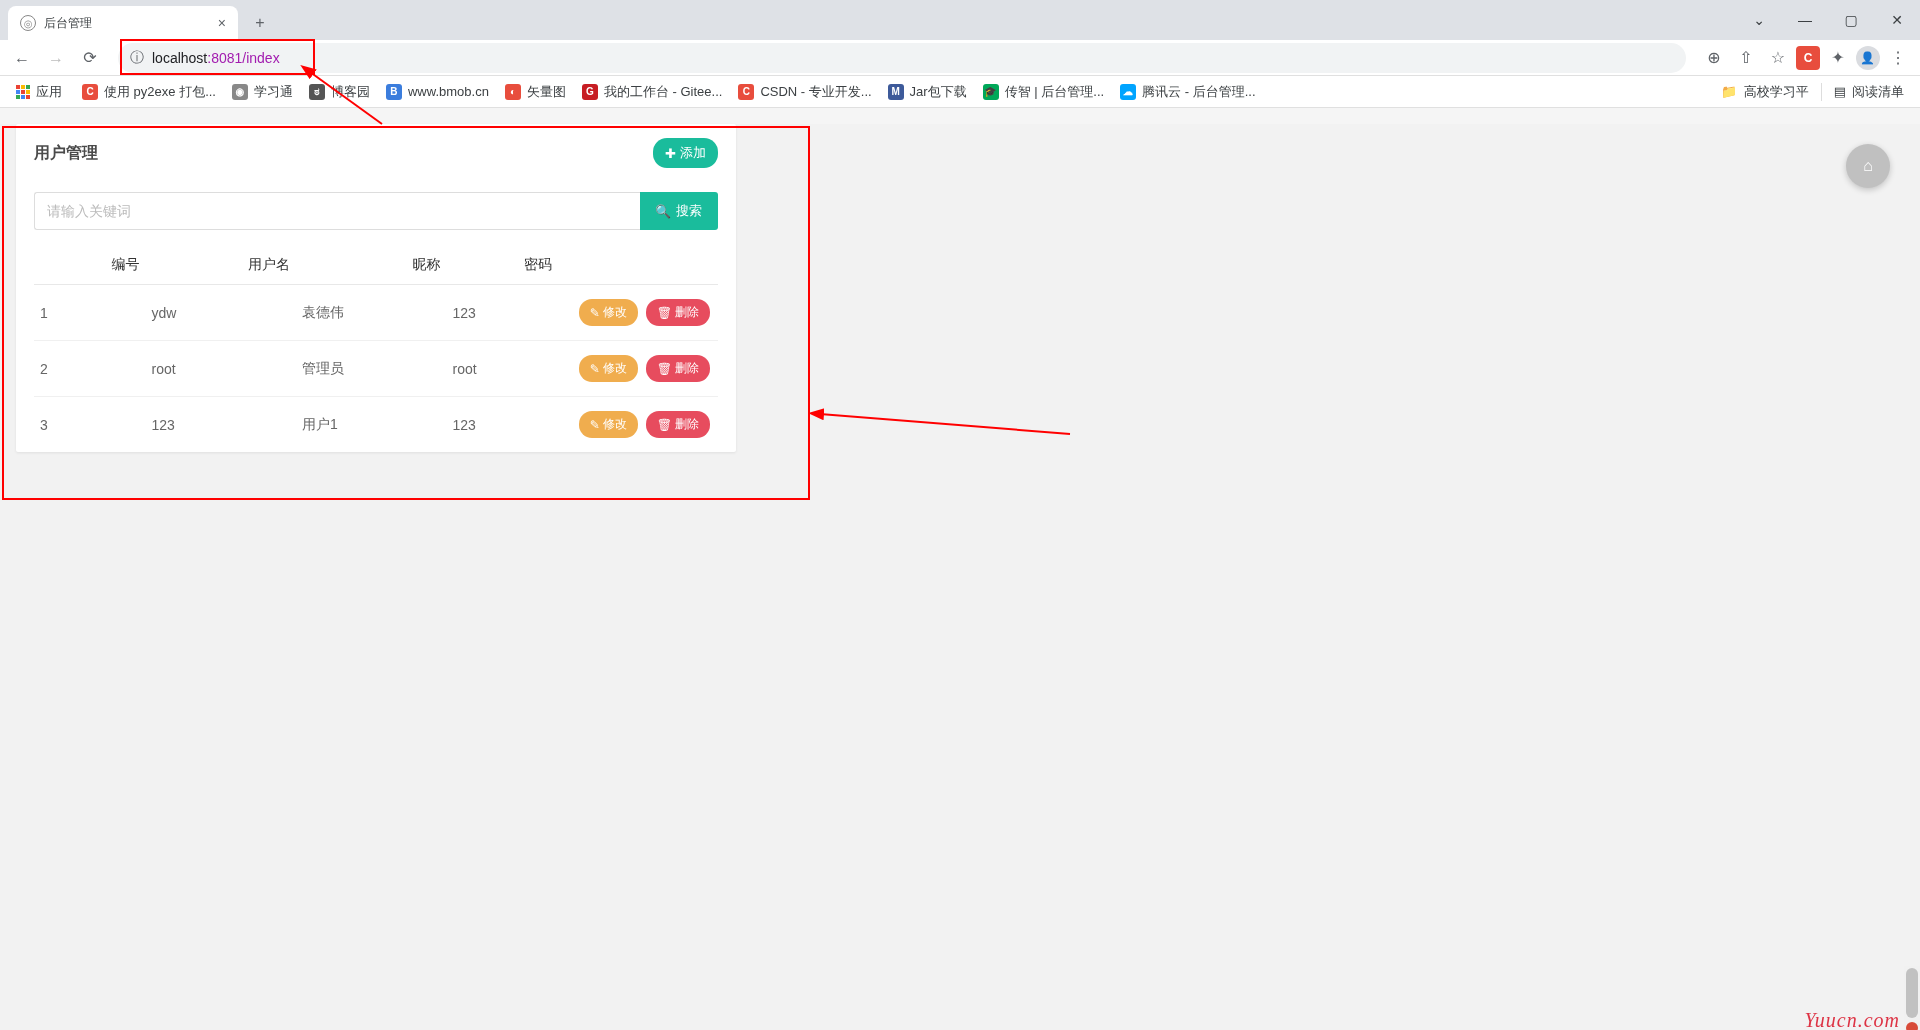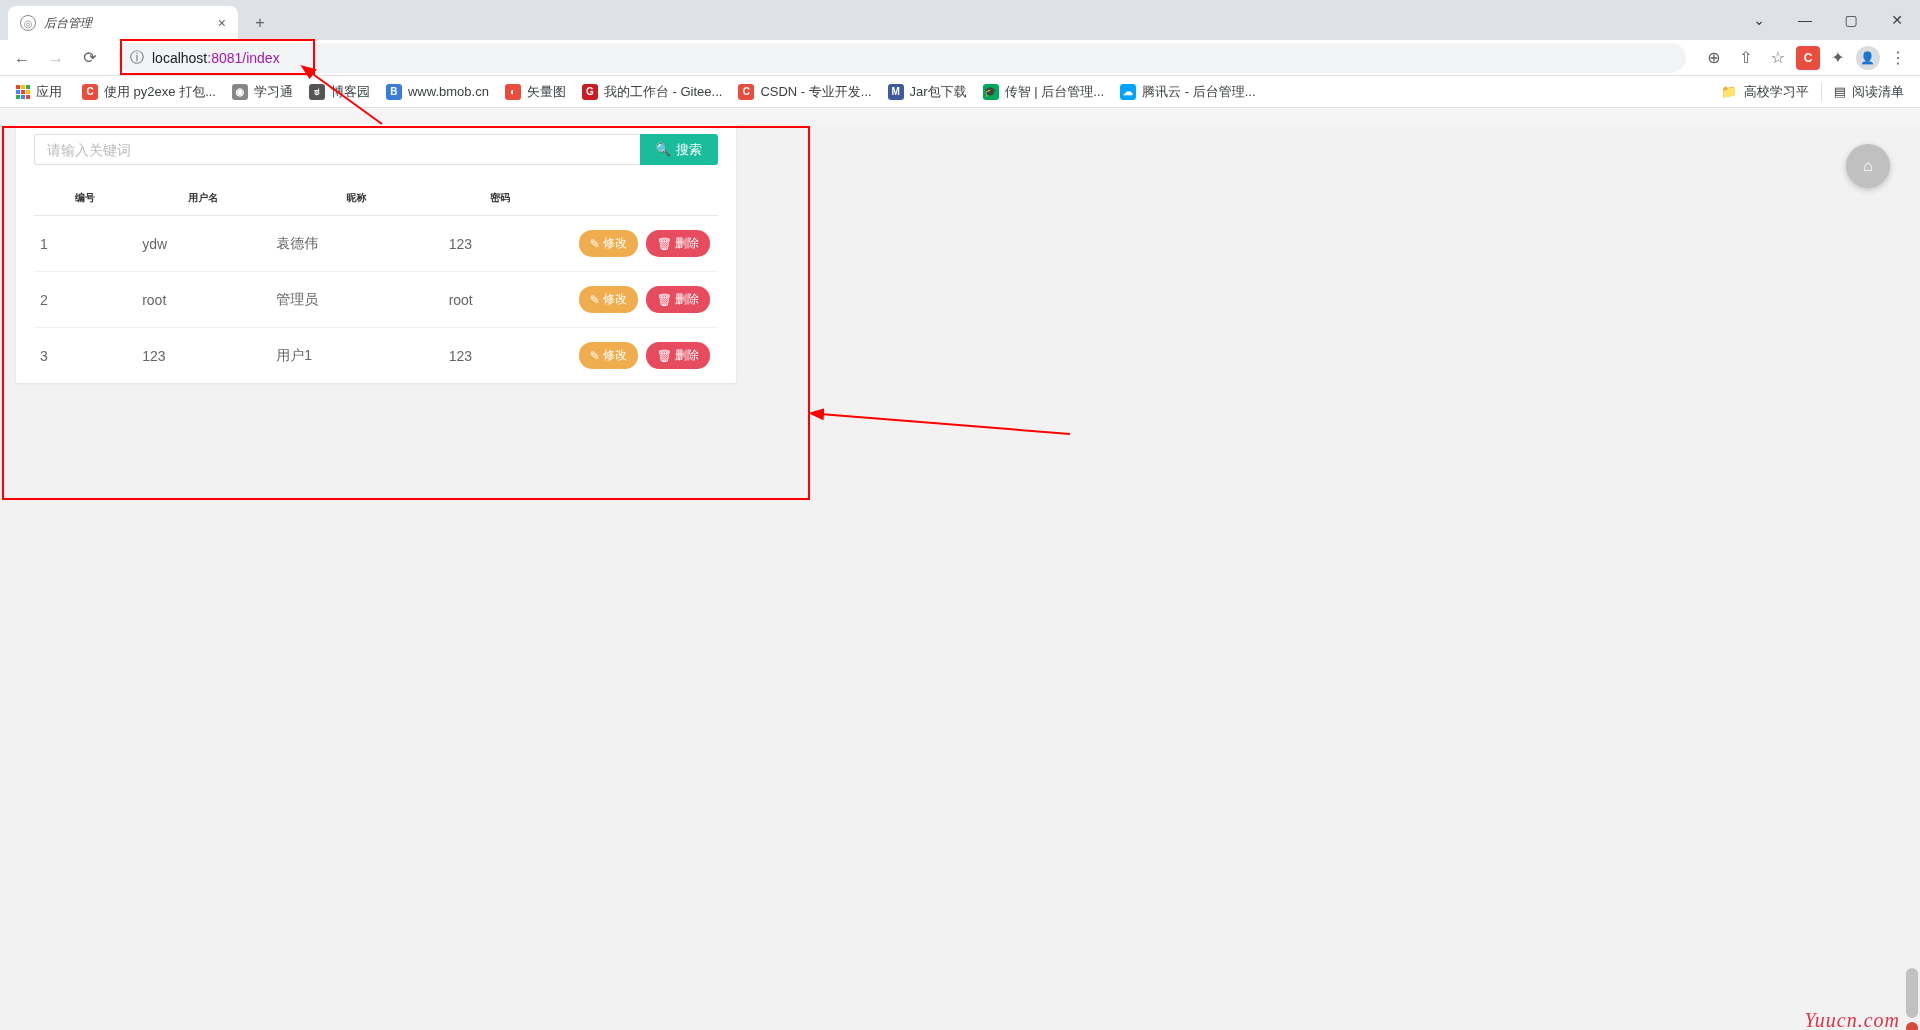--- a/index.html
+++ b/index.html
@@ -2,21 +2,21 @@
 <html><head>
   <meta charset="utf-8">
   <style>
     * { box-sizing: border-box; margin: 0; padding: 0; }
     body { font-family: "Microsoft YaHei", Arial, sans-serif; font-size: 14px; background: #f5f5f5; overflow: hidden; }
     
     
     .tab-bar { height: 40px; background: #dee1e6; display: flex; align-items: flex-end; padding-left: 8px; }
     .tab { background: #fff; height: 34px; width: 230px; border-radius: 8px 8px 0 0; display: flex; align-items: center; padding: 0 12px; gap: 8px; font-size: 12px; color: #3c4043; }
     .tab-icon { width: 16px; height: 16px; border: 1px solid #888; border-radius: 50%; display:flex; align-items:center; justify-content:center; font-size:10px; color:#888;}
-    .tab-title { flex: 1; font-style: italic; }
+    .tab-title { flex: 1; }
     .tab-close { font-size: 14px; color: #5f6368; cursor: pointer; }
     .new-tab { width: 28px; height: 28px; display: flex; align-items: center; justify-content: center; color: #5f6368; font-size: 16px; margin-left: 8px; margin-bottom: 3px; cursor: pointer; }
     .window-controls { margin-left: auto; display: flex; height: 40px; }
     .wc-btn { width: 46px; display: flex; align-items: center; justify-content: center; color: #3c4043; cursor: pointer; }
     
     .nav-bar { height: 36px; background: #fff; display: flex; align-items: center; padding: 0 8px; gap: 6px; border-bottom: 1px solid #e0e0e0; }
     .nav-btn { width: 28px; height: 28px; display: flex; align-items: center; justify-content: center; color: #5f6368; cursor: pointer; border-radius: 50%; font-size: 16px;}
     .nav-btn.disabled { color: #bdbdbd; }
     .address-bar { flex: 1; height: 30px; background: #f1f3f4; border-radius: 15px; display: flex; align-items: center; padding: 0 12px; gap: 8px; color: #202124; font-size: 14px; margin: 0 8px; position: relative; }
     .address-bar .info-icon { color: #5f6368; }
@@ -40,26 +40,26 @@
     
     .page { background: #f2f2f2; height: calc(1030px - 40px - 36px - 32px); position: relative; }
     .annotation-box { position:absolute; left: 2px; top: 2px; width: 808px; height: 374px; border: 2px solid red; pointer-events:none; z-index: 5;}
     
     .panel { background: #fff; margin: 16px; width: 720px; border-radius: 2px; box-shadow: 0 1px 3px rgba(0,0,0,0.08); }
     .panel-header { display:flex; align-items:center; justify-content:space-between; padding: 14px 18px; }
     .panel-title { font-size: 16px; font-weight: bold; color: #4a4a4a; }
     .add-btn { background: #1abc9c; color: #fff; border: none; padding: 6px 12px; border-radius: 14px; cursor: pointer; display:flex;align-items:center;gap:4px; font-size:13px;}
     
     .search-row { display:flex; padding: 10px 18px; gap: 0; }
-    .search-input { flex:1; height: 31px; border: 1px solid #ddd; border-right:none; padding: 0 12px; font-size: 14px; color:#555; border-radius: 3px 0 0 3px; }
+    .search-input { flex:1; height: 38px; border: 1px solid #ddd; border-right:none; padding: 0 12px; font-size: 14px; color:#555; border-radius: 3px 0 0 3px; }
     .search-input::placeholder { color: #bbb; }
     .search-btn { background: #1abc9c; color:#fff; border:none; padding: 0 16px; border-radius: 0 3px 3px 0; cursor:pointer; display:flex;align-items:center;gap:4px; font-size:13px;}
     
     table { width: calc(100% - 36px); margin: 6px 18px 18px; border-collapse: collapse; }
-    th { text-align: center; padding: 10px 6px; font-size: 10px; color: #333; font-weight: bold; border-bottom: 1px solid #e8e8e8; }
+    th { text-align: right; padding: 10px 6px; font-size: 14px; color: #333; font-weight: normal; border-bottom: 1px solid #e8e8e8; }
     td { padding: 14px 6px; font-size: 14px; color: #666; border-bottom: 1px solid #f0f0f0; }
     tbody tr:last-child td { border-bottom: none; }
     .action-btn { border:none; color:#fff; padding: 5px 11px; border-radius: 13px; cursor:pointer; font-size: 12px; display:inline-flex;align-items:center;gap:3px; margin: 0 2px;}
     .edit-btn { background: #f0ad4e; }
     .del-btn { background: #e74c5e; }
     
     .fab { position: absolute; top: 20px; right: 30px; width: 44px; height: 44px; border-radius: 50%; background: #c0c0c0; color:#fff; display:flex;align-items:center;justify-content:center; box-shadow: 0 2px 6px rgba(0,0,0,0.2); cursor:pointer; font-size:16px;}
     
     .watermark { position: absolute; bottom: 14px; right: 20px; color: #dd3344; font-size: 20px; font-family: Georgia, serif; font-style: italic; letter-spacing: 1px; }
     .scrollbar-track { position: absolute; right: 0; bottom: 0; width: 16px; height: 80px; background: #f1f1f1; }
@@ -191,20 +191,27 @@
   <svg class="arrow" style="left:810px;top:270px;" width="270" height="50">
     <defs>
         <marker id="ah2" markerWidth="10" markerHeight="10" refX="2" refY="3" orient="auto">
           <path d="M0,0 L0,6 L8,3 z" fill="red"></path>
         </marker>
       </defs>
     <line x1="260" y1="40" x2="10" y2="20" stroke="red" stroke-width="2" marker-end="url(#ah2)"></line>
   </svg>
 
   <div class="panel">
+    <div class="panel-header">
+      <div class="panel-title">用户管理</div>
+      <button class="add-btn">
+        <span>✚</span>
+        <span>添加</span>
+      </button>
+    </div>
     <div class="search-row">
       <input class="search-input" placeholder="请输入关键词" style="">
       <button class="search-btn">
         <span>🔍</span>
         <span>搜索</span>
       </button>
     </div>
     <table>
       <thead>
           <tr id="thead-row">

